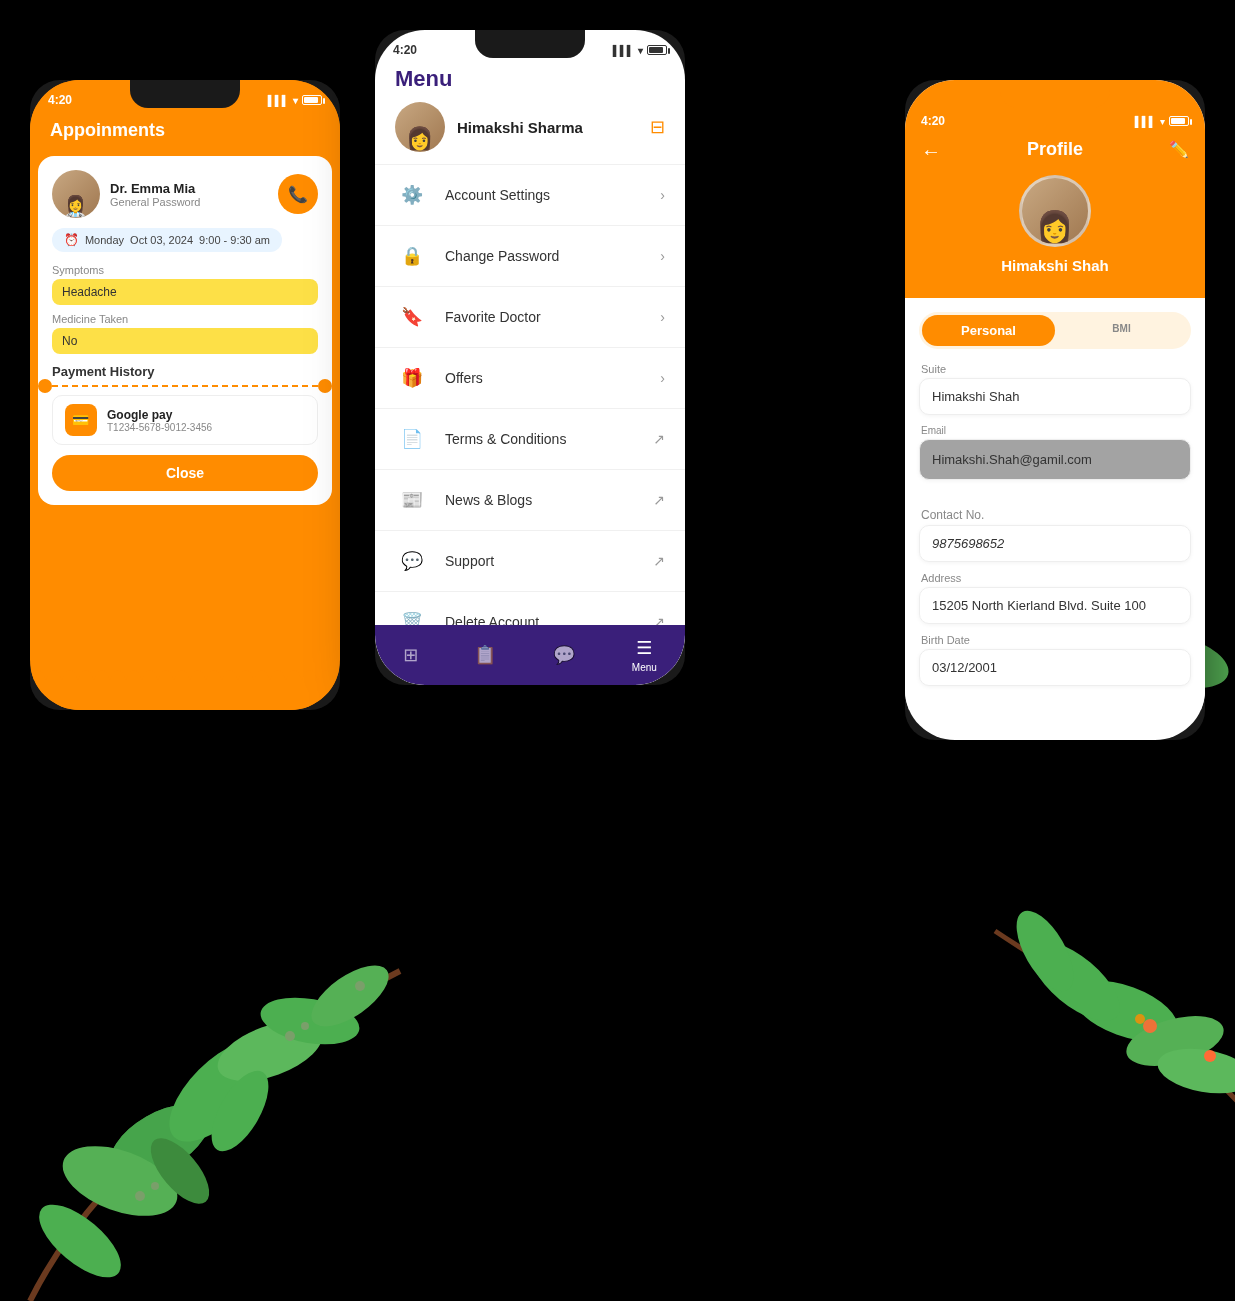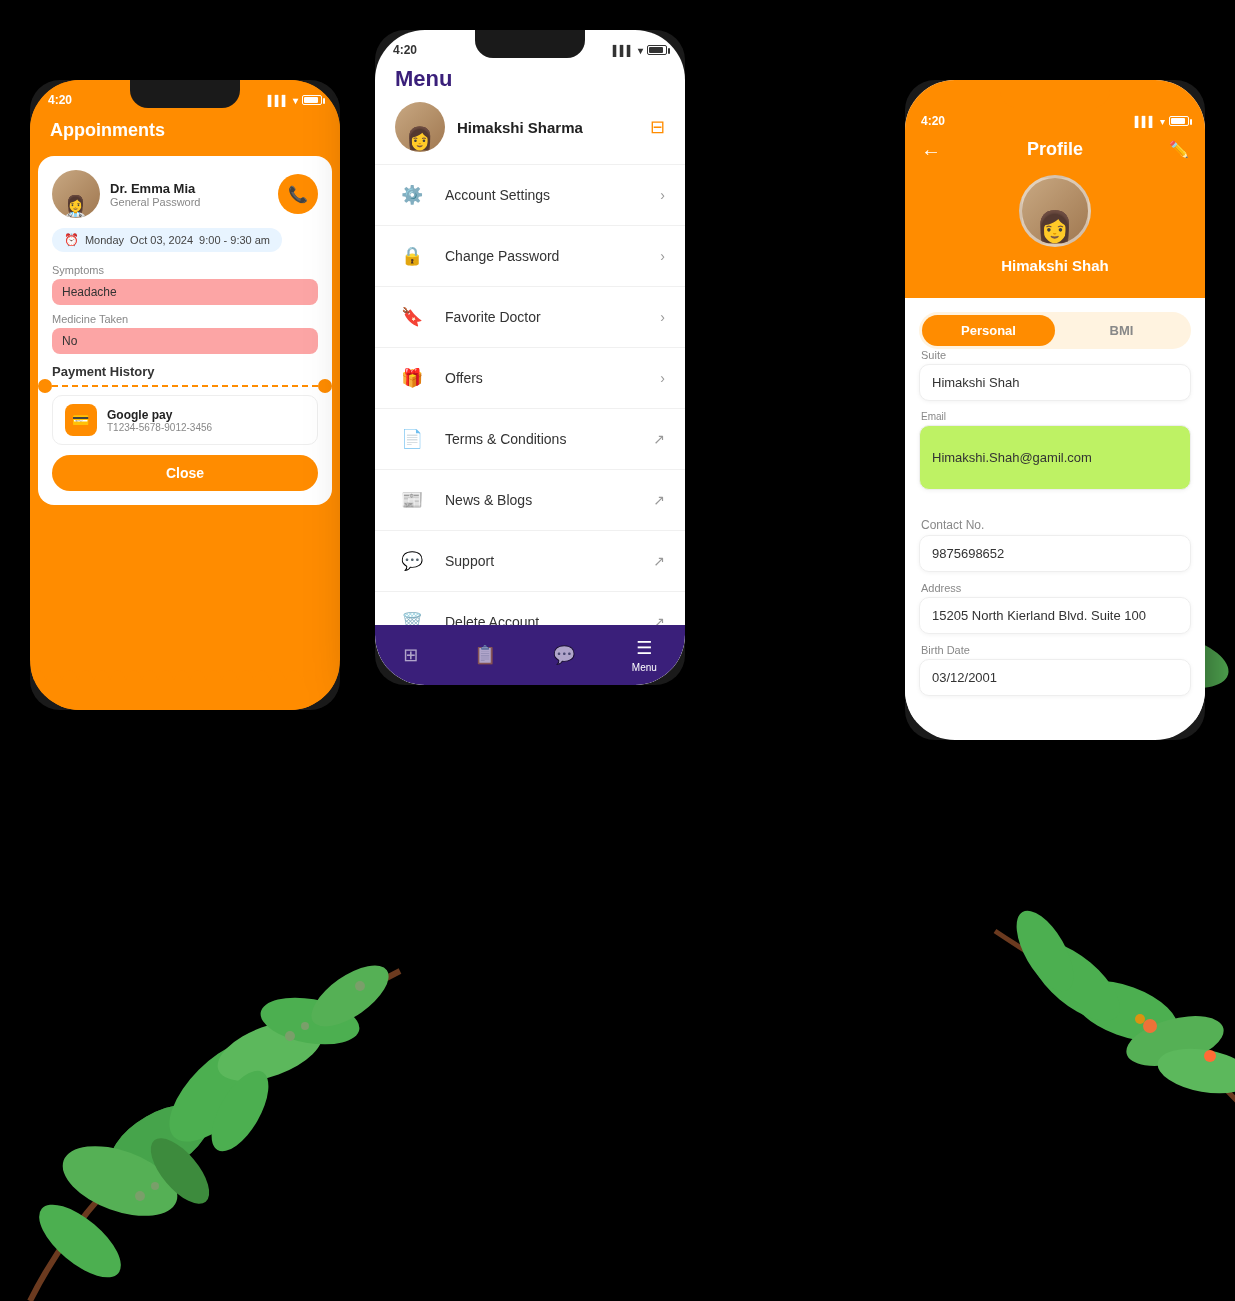--- a/index.html
+++ b/index.html
@@ -131,21 +131,21 @@
       font-size: 11px;
       color: #444;
       display: inline-flex;
       align-items: center;
       gap: 6px;
       margin-bottom: 12px;
     }
     .date-dot { color: #ff8c00; font-size: 12px; }
     .field-label { font-size: 11px; color: #888; margin-bottom: 3px; }
     .field-value {
-      background: #fca5a5;
+      background: #fde047;
       border-radius: 8px;
       padding: 6px 10px;
       font-size: 12px;
       color: #333;
       margin-bottom: 8px;
     }
     .section-title { font-size: 13px; font-weight: 600; color: #333; margin: 10px 0 6px; }
     .payment-card {
       background: #fff;
       border: 1px solid #eee;
@@ -509,33 +509,33 @@
       </div>
 
       <div style="text-align:center;">
         <div style="width:72px;height:72px;border-radius:50%;background:linear-gradient(135deg,#c8a882,#a07850);margin:0 auto 10px;border:3px solid rgba(255,255,255,0.5);overflow:hidden;display:flex;align-items:flex-end;justify-content:center;font-size:30px;">👩</div>
         <div style="color:#fff;font-weight:700;font-size:15px;">Himakshi Shah</div>
       </div>
     </div>
 
     <div style="padding:14px 14px;overflow-y:auto;background:#fff;">
 
-      <div style="display:flex;background:#fff3e0;border-radius:25px;padding:3px;">
+      <div style="display:flex;background:#fff3e0;border-radius:25px;padding:3px;margin-bottom:14px;">
         <div style="flex:1;text-align:center;padding:8px;border-radius:22px;background:#ff8c00;color:#fff;font-size:13px;font-weight:600;cursor:pointer;">Personal</div>
-        <div style="flex:1;text-align:center;padding:8px;border-radius:22px;color:#888;font-size:13px;font-weight:600;cursor:pointer;">BMI</div>
+        <div style="flex:1;text-align:center;padding:8px;border-radius:22px;color:#888;font-size:10px;font-weight:600;cursor:pointer;">BMI</div>
       </div>
 
       <div style="font-size:11px;color:#888;margin-bottom:3px;padding-left:2px;">Suite</div>
       <div style="background:#fff;border:1px solid #eee;border-radius:10px;padding:10px 12px;font-size:13px;color:#333;margin-bottom:10px;box-shadow:0 1px 4px rgba(0,0,0,0.05);">Himakshi Shah</div>
 
       <div style="font-size:10px;color:#888;margin-bottom:3px;padding-left:2px;">Email</div>
-      <div style="background:#bef264;border:1px solid #eee;border-radius:10px;padding:24px 12px;font-size:13px;color:#333;margin-bottom:10px;box-shadow:0 1px 4px rgba(0,0,0,0.05);">Himakshi.Shah@gamil.com</div>
+      <div style="background:#a3a3a3;border:1px solid #eee;border-radius:10px;padding:12px 12px;font-size:13px;color:#333;margin-bottom:10px;box-shadow:0 1px 4px rgba(0,0,0,0.05);">Himakshi.Shah@gamil.com</div>
 
       <div style="font-size:12px;color:#888;margin-bottom:3px;padding-left:2px;margin-top:28px;">Contact No.</div>
-      <div style="background:#fff;border:1px solid #eee;border-radius:10px;padding:10px 12px;font-size:13px;color:#333;margin-bottom:10px;box-shadow:0 1px 4px rgba(0,0,0,0.05);">9875698652</div>
+      <div style="background:#fff;border:1px solid #eee;border-radius:10px;padding:10px 12px;font-size:13px;color:#333;margin-bottom:10px;box-shadow:0 1px 4px rgba(0,0,0,0.05);font-style:italic;">9875698652</div>
 
       <div style="font-size:11px;color:#888;margin-bottom:3px;padding-left:2px;">Address</div>
       <div style="background:#fff;border:1px solid #eee;border-radius:10px;padding:10px 12px;font-size:13px;color:#333;margin-bottom:10px;box-shadow:0 1px 4px rgba(0,0,0,0.05);">15205 North Kierland Blvd. Suite 100</div>
 
       <div style="font-size:11px;color:#888;margin-bottom:3px;padding-left:2px;">Birth Date</div>
       <div style="background:#fff;border:1px solid #eee;border-radius:10px;padding:10px 12px;font-size:13px;color:#333;margin-bottom:10px;box-shadow:0 1px 4px rgba(0,0,0,0.05);">03/12/2001</div>
     </div>
   </div>
 </div>
 

